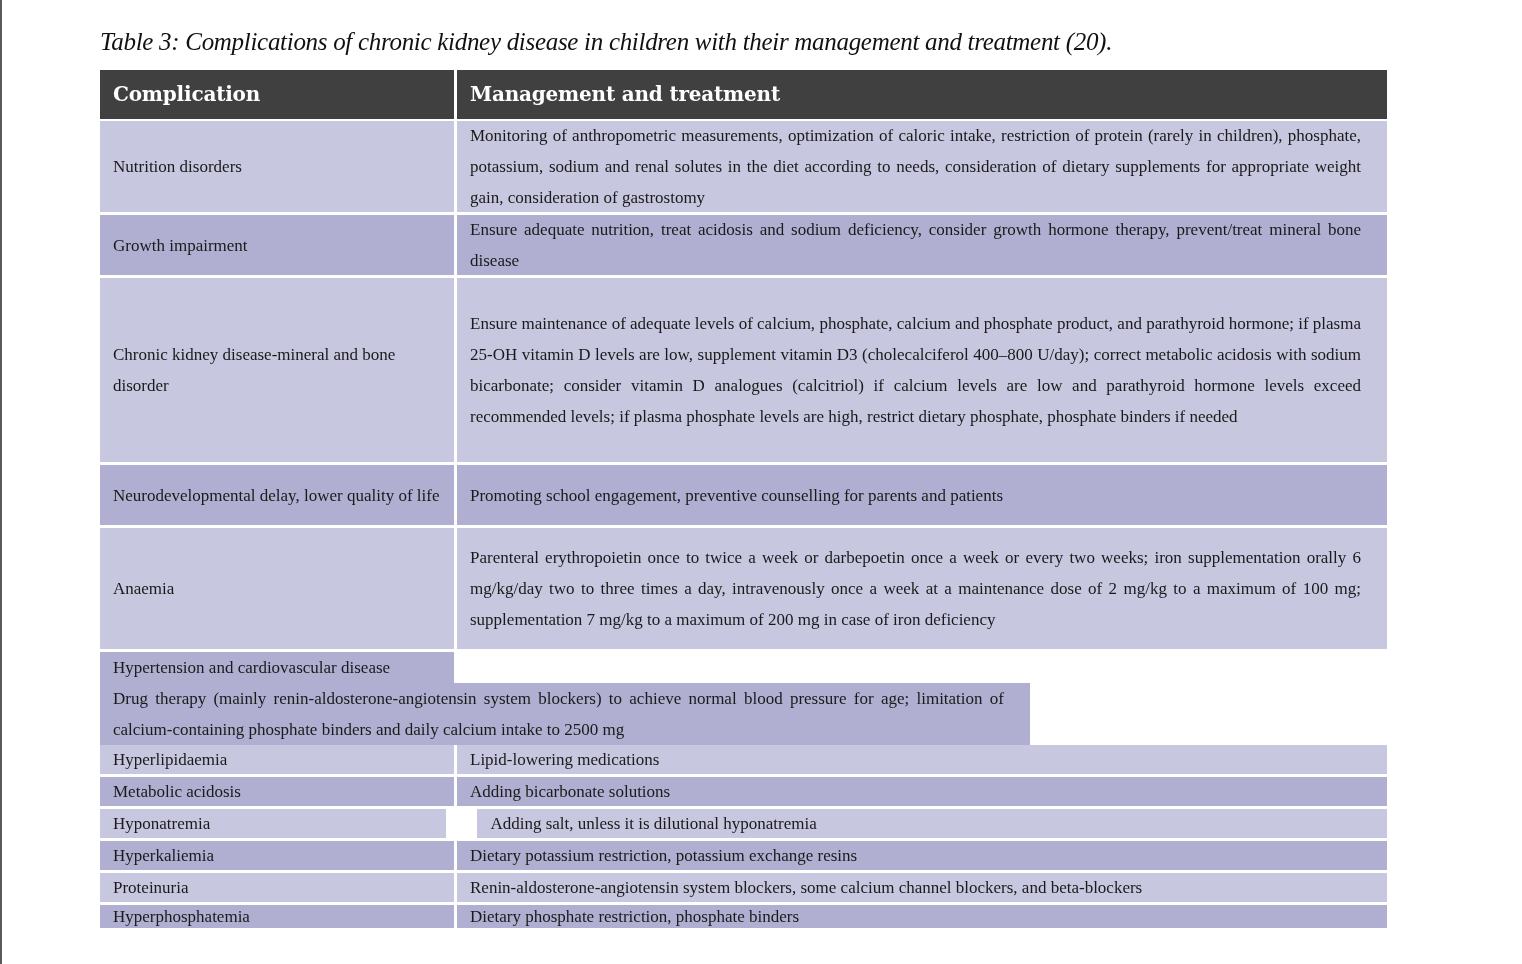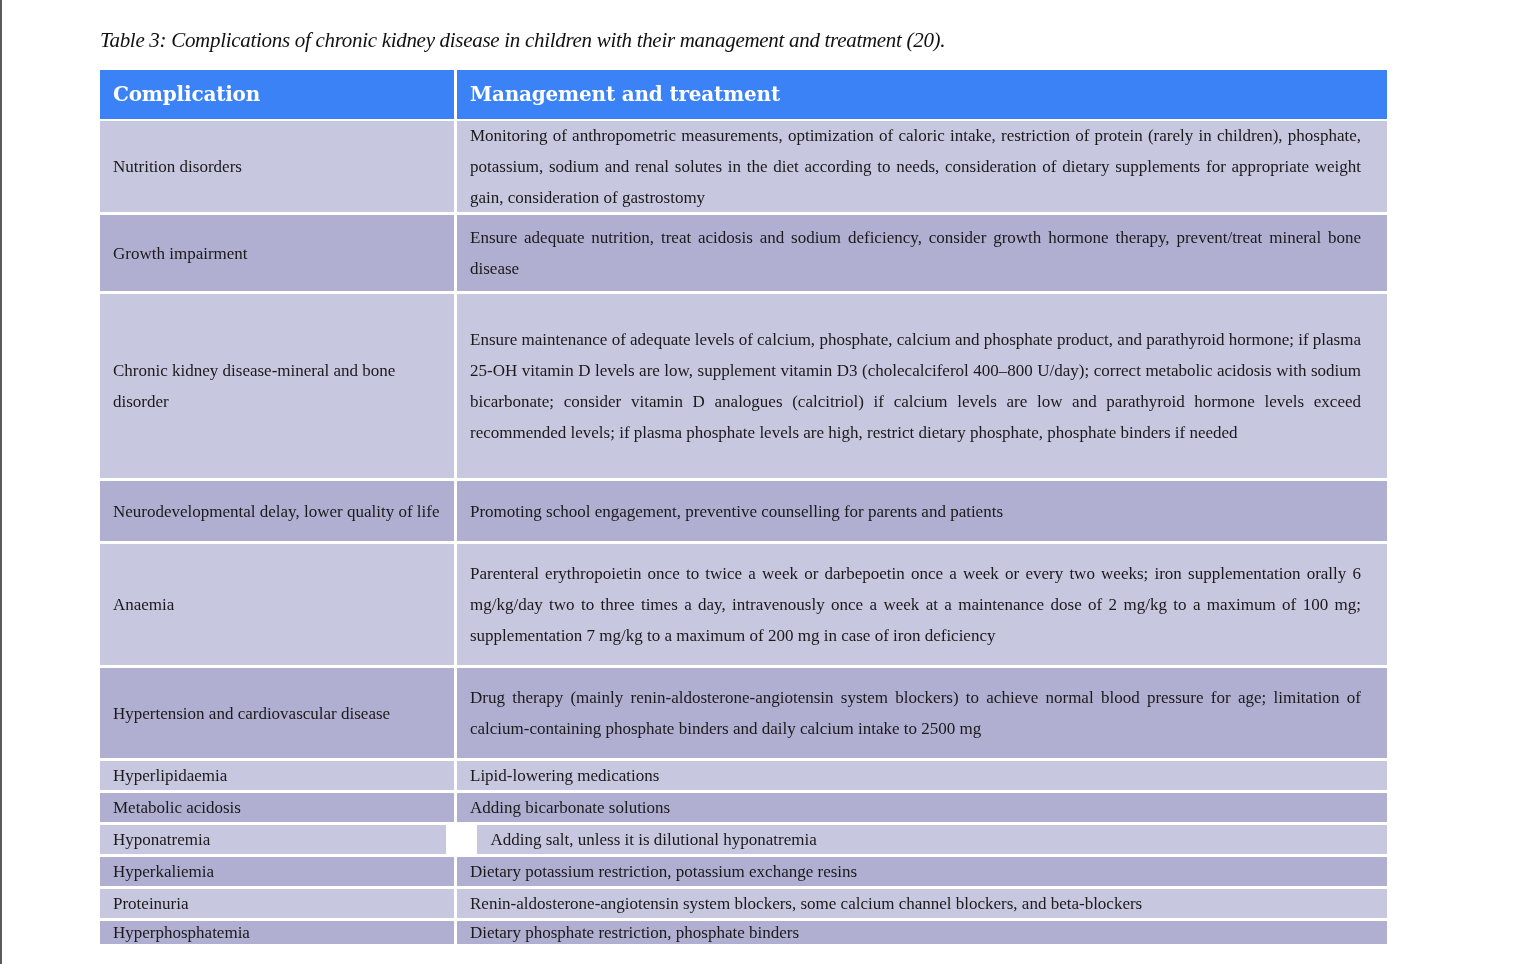--- a/index.html
+++ b/index.html
@@ -20,21 +20,21 @@
       width: 2px;
       height: 964px;
       background: #5a5a5a;
     }
     .caption {
       position: absolute;
       left: 100px;
       top: 28px;
       font-family: "Liberation Serif", "DejaVu Serif", serif;
       font-style: italic;
-      font-size: 21px;
+      font-size: 25px;
       color: #111111;
       letter-spacing: -0.3px;
       white-space: nowrap;
     }
     .table {
       position: absolute;
       left: 100px;
       top: 70px;
       width: 1287px;
       font-family: "Liberation Serif", "DejaVu Serif", serif;
@@ -62,21 +62,21 @@
       padding-right: 26px;
       text-align: justify;
     }
     .cell.c2 span {
       display: block;
       width: 100%;
       text-align: justify;
       text-align-last: left;
     }
     .head .cell {
-      background: #3b82f6;
+      background: #404040;
       color: #ffffff;
       font-family: "DejaVu Serif", serif;
       font-weight: bold;
       font-size: 20px;
       height: 49px;
       letter-spacing: -0.2px;
     }
     .head { margin-bottom: 2px; }
     .shade-a .cell { background: #c8c7e0; }
     .shade-b .cell { background: #b0afd1; }
@@ -101,21 +101,21 @@
 
   <div class="row shade-a" style="height:91px;">
     <div class="cell c1">
         <span>Nutrition disorders</span>
       </div>
     <div class="cell c2">
         <span>Monitoring of anthropometric measurements, optimization of caloric intake, restriction of protein (rarely in children), phosphate, potassium, sodium and renal solutes in the diet according to needs, consideration of dietary supplements for appropriate weight gain, consideration of gastrostomy</span>
       </div>
   </div>
 
-  <div class="row shade-b" style="height:76px;">
+  <div class="row shade-b" style="height:60px;">
     <div class="cell c1">
         <span>Growth impairment</span>
       </div>
     <div class="cell c2">
         <span>Ensure adequate nutrition, treat acidosis and sodium deficiency, consider growth hormone therapy, prevent/treat mineral bone disease</span>
       </div>
   </div>
 
   <div class="row shade-a" style="height:184px;">
     <div class="cell c1">
@@ -137,21 +137,21 @@
 
   <div class="row shade-a" style="height:121px;">
     <div class="cell c1">
         <span>Anaemia</span>
       </div>
     <div class="cell c2">
         <span>Parenteral erythropoietin once to twice a week or darbepoetin once a week or every two weeks; iron supplementation orally 6 mg/kg/day two to three times a day, intravenously once a week at a maintenance dose of 2 mg/kg to a maximum of 100 mg; supplementation 7 mg/kg to a maximum of 200 mg in case of iron deficiency</span>
       </div>
   </div>
 
-  <div class="row shade-b" style="height:90px;">
+  <div class="row shade-b" style="height:90px;flex-direction:column;">
     <div class="cell c1">
         <span>Hypertension and cardiovascular disease</span>
       </div>
     <div class="cell c2">
         <span>Drug therapy (mainly renin-aldosterone-angiotensin system blockers) to achieve normal blood pressure for age; limitation of calcium-containing phosphate binders and daily calcium intake to 2500 mg</span>
       </div>
   </div>
 
   <div class="row shade-a" style="height:29px;">
     <div class="cell c1">

